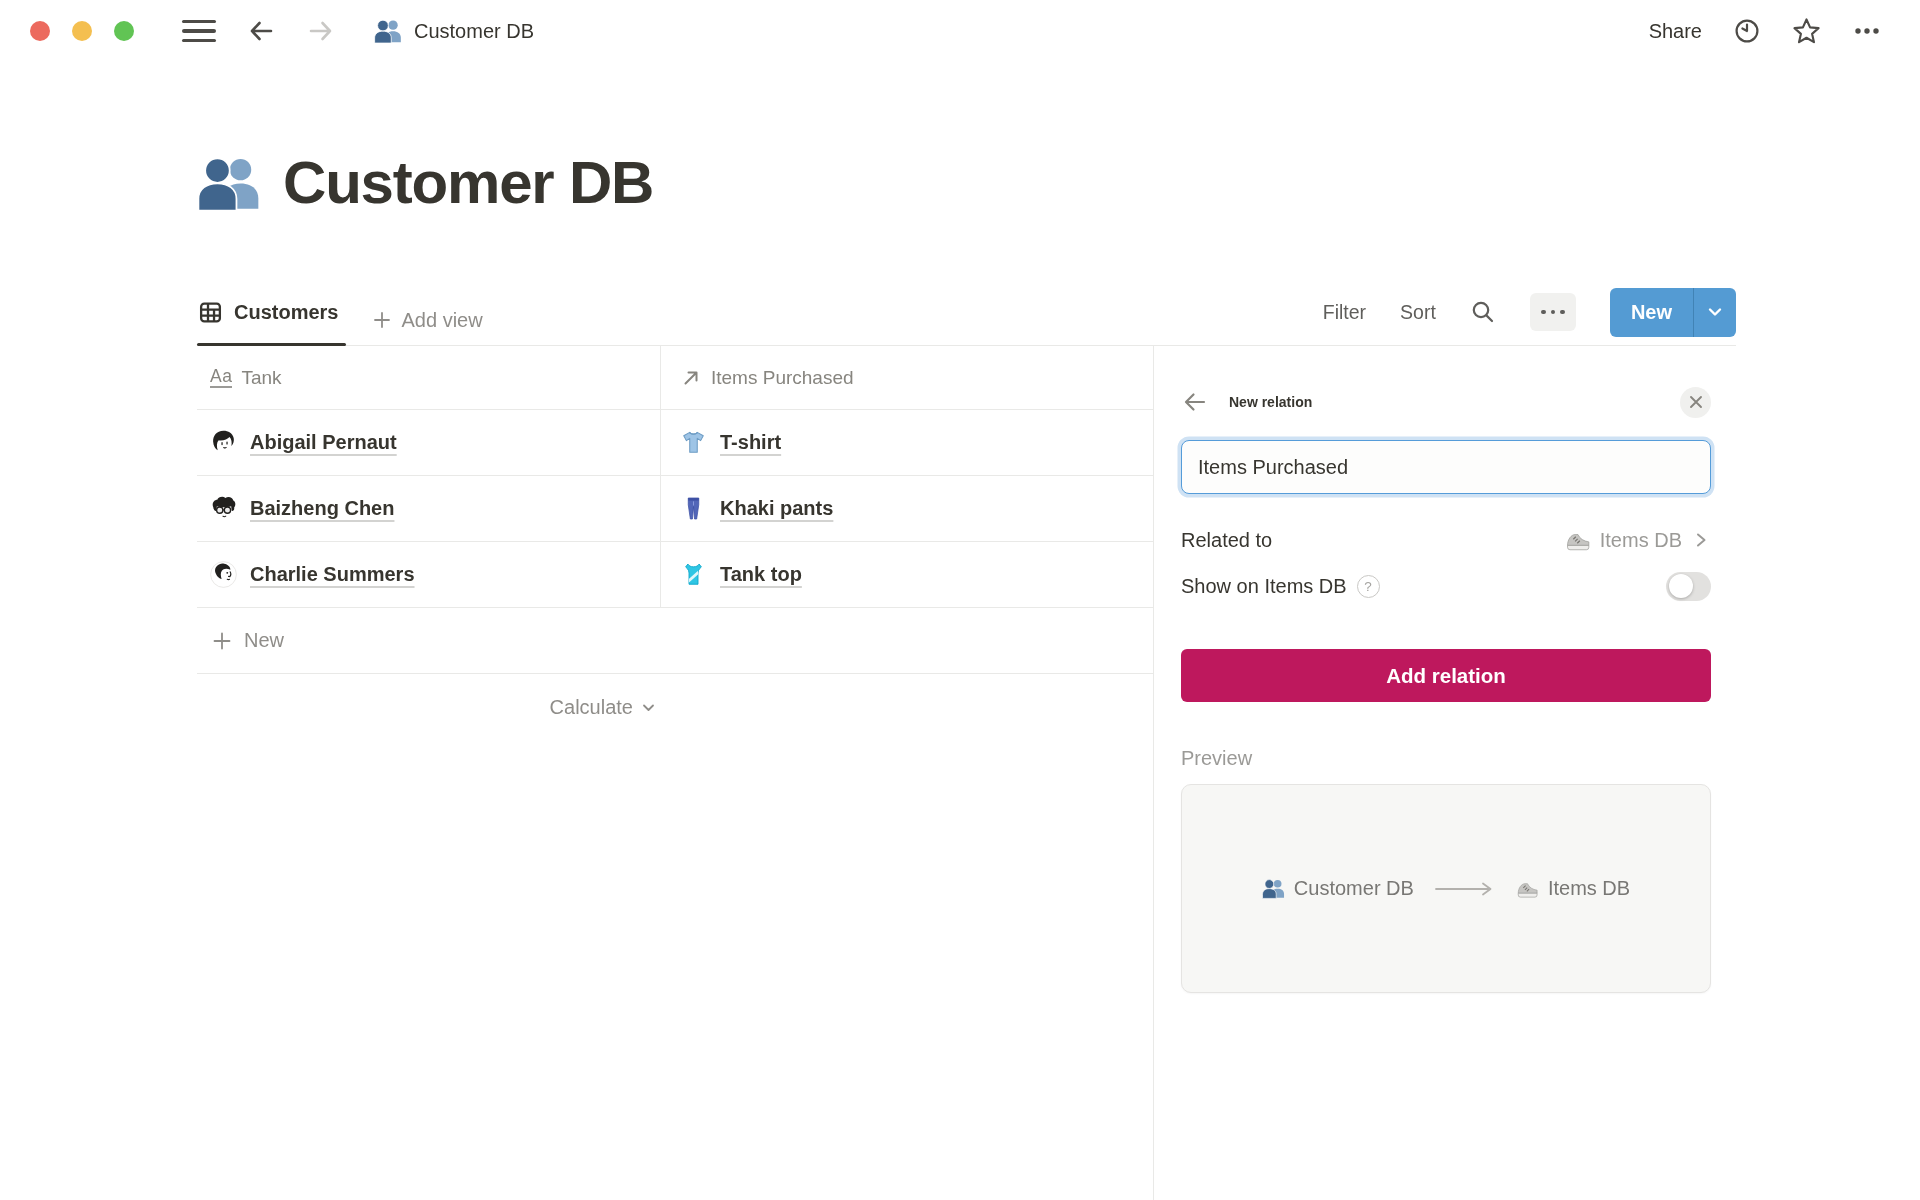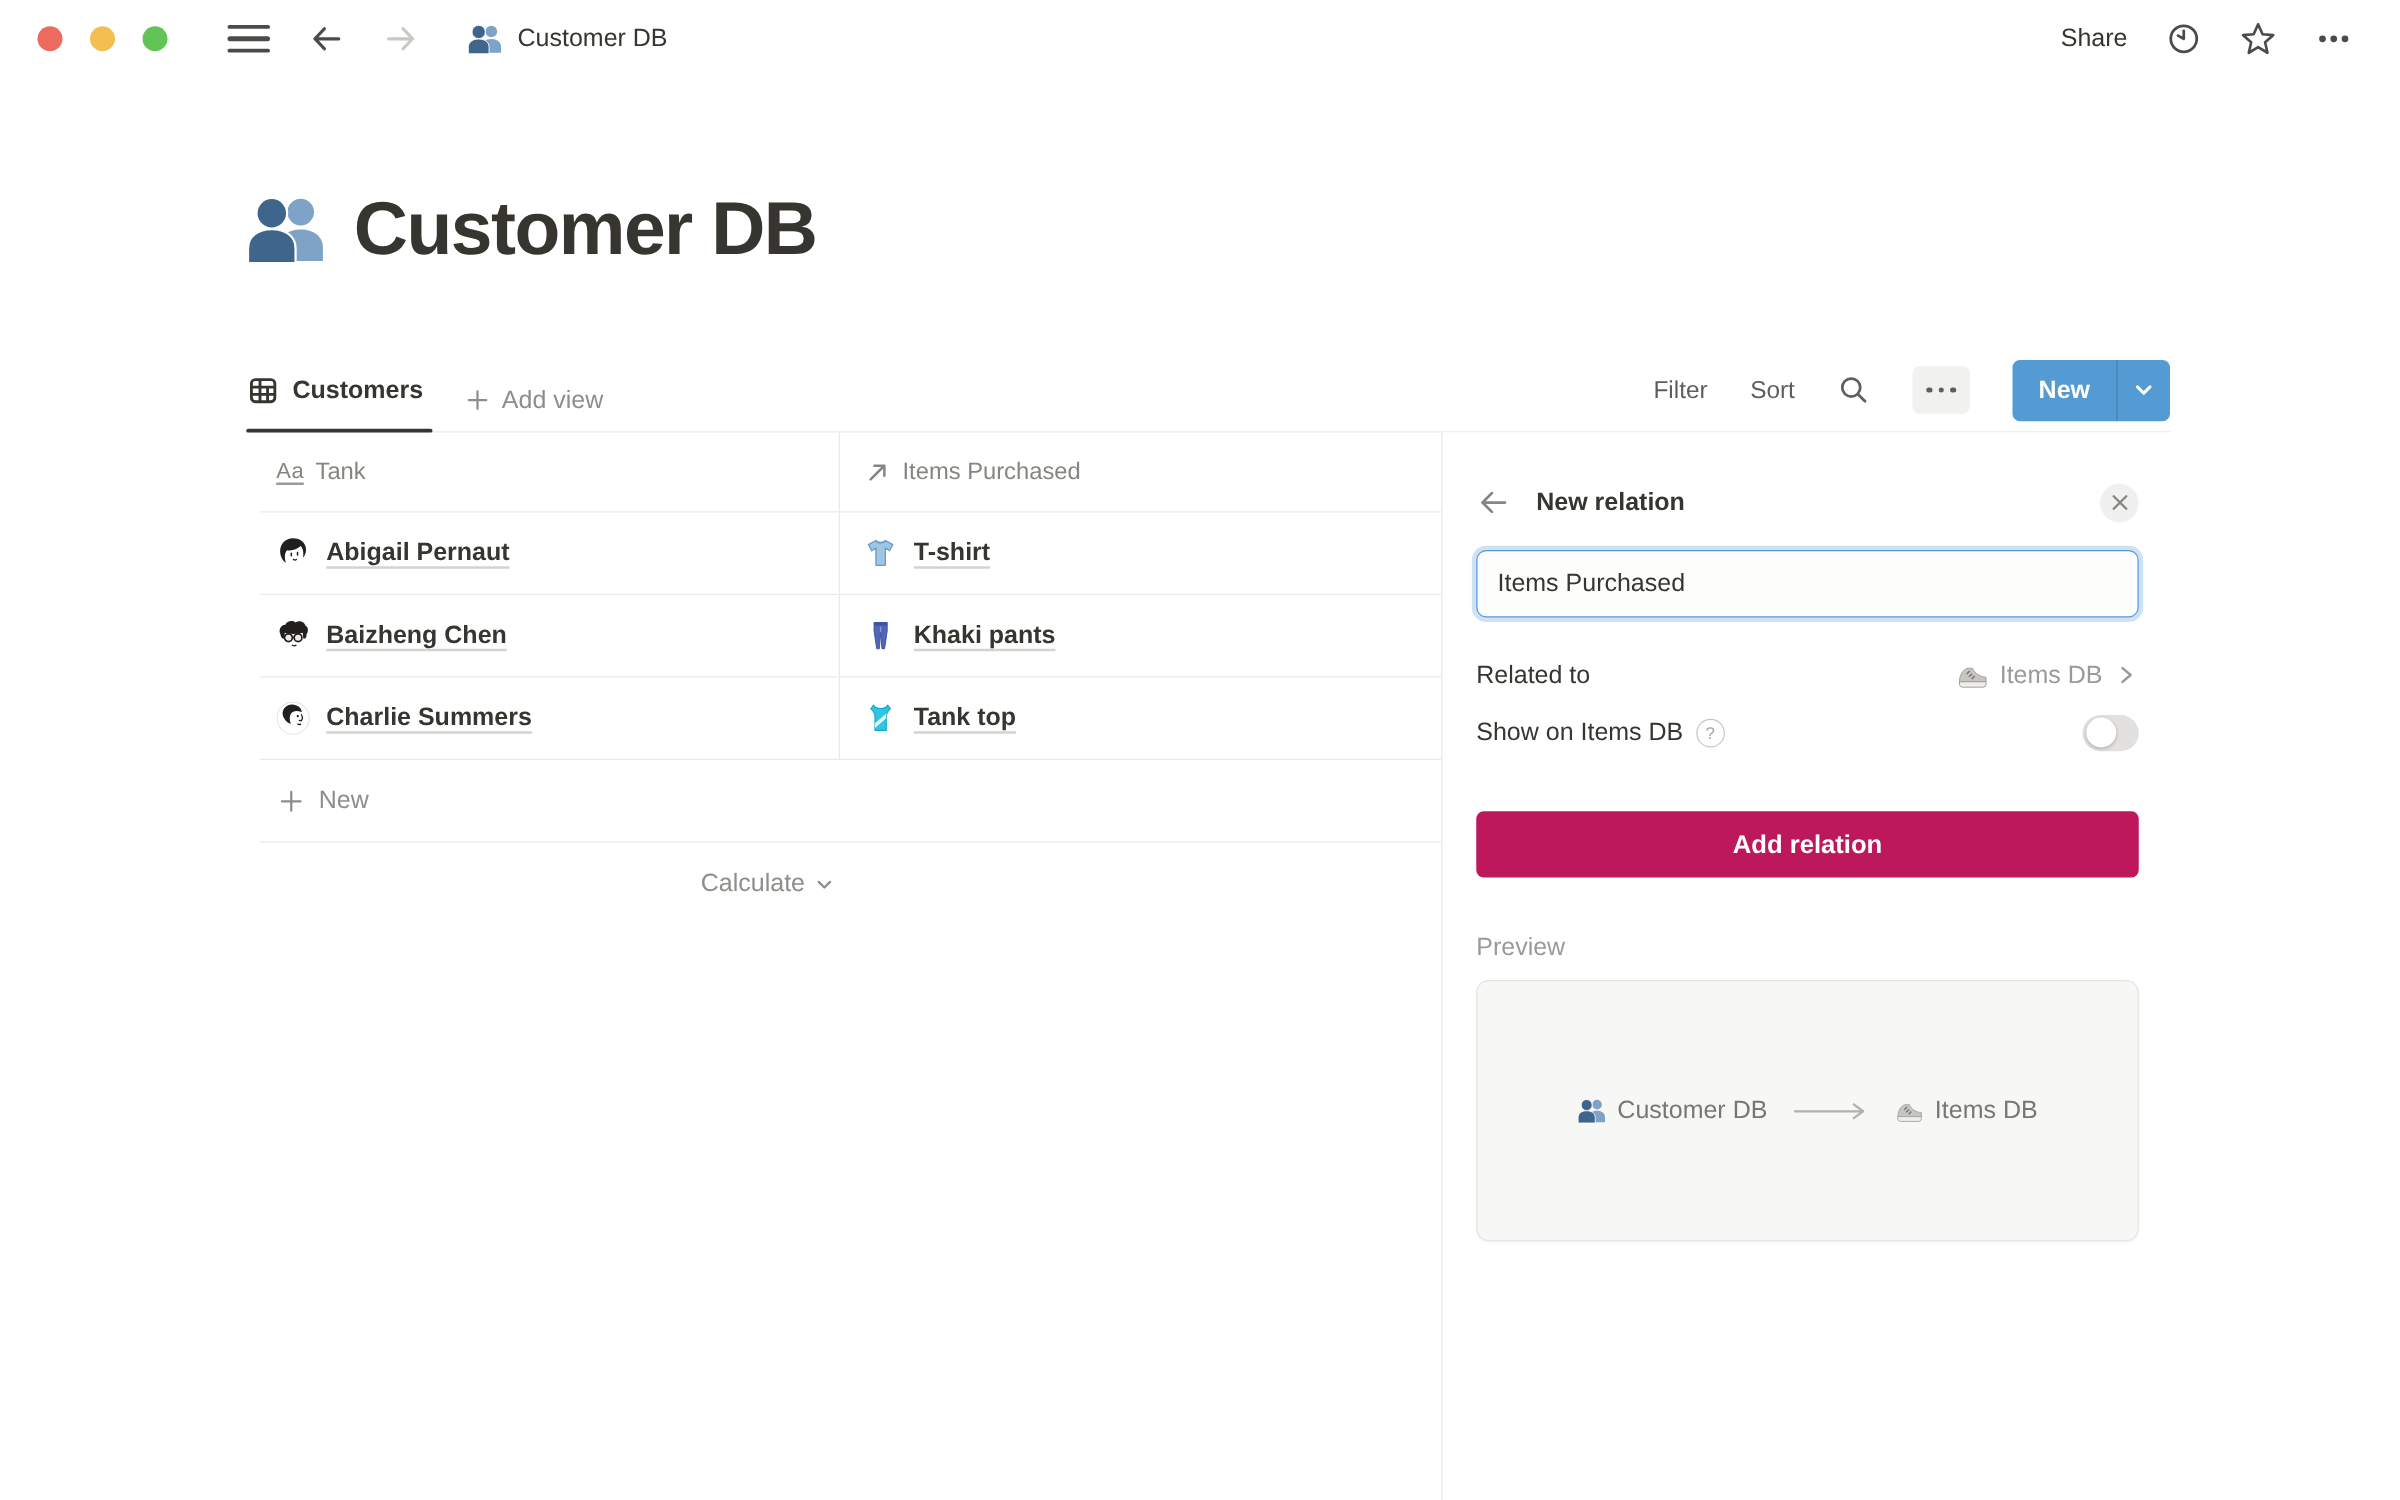--- a/index.html
+++ b/index.html
@@ -46,21 +46,21 @@
               display:flex; align-items:center; justify-content:center; gap:5px; cursor:pointer; }
   .dots-box i { width:4.6px; height:4.6px; border-radius:50%; background:#5f5e5b; }
   .new-btn { display:flex; align-items:stretch; height:49px; border-radius:6px;
              overflow:hidden; background:#549bd3; cursor:pointer; }
   .new-btn .new-main { display:flex; align-items:center; padding:0 21px;
              color:#fff; font-size:20px; font-weight:700; }
   .new-btn .split { width:1px; background:rgba(9,60,92,0.25); }
   .new-btn .caret { width:42px; display:flex; align-items:center; justify-content:center; }
 
   
-  .table { position:absolute; left:208px; top:346px; width:956px; font-size:20px; }
+  .table { position:absolute; left:197px; top:346px; width:956px; font-size:20px; }
   .trow { display:flex; border-bottom:1px solid #e9e9e7; }
   .cell1 { width:464px; display:flex; align-items:center; gap:13px;
            padding-left:13px; border-right:1px solid #e9e9e7; cursor:pointer; }
   .cell2 { flex:1; display:flex; align-items:center; gap:13px; padding-left:19px; cursor:pointer; }
   .thead { height:64px; color:#87857f; font-size:19px; }
   .thead .cell1, .thead .cell2 { gap:9px; }
   .aa-glyph { font-size:17.5px; color:#87857f; border-bottom:2px solid #9b9a97;
               line-height:1.05; letter-spacing:0.5px; }
   .drow { height:66px; }
   .link-text { font-weight:600; color:#37352f;
@@ -69,21 +69,21 @@
   .newrow { height:66px; border-bottom:1px solid #e9e9e7; display:flex; align-items:center;
             gap:11px; padding-left:14px; color:#8f8d89; cursor:pointer; }
   .calcrow { height:66px; width:464px; display:flex; align-items:center; justify-content:flex-end;
              gap:7px; color:#8f8d89; padding-right:4px; cursor:pointer; }
 
   
   .panel { position:absolute; left:1153px; top:346px; width:767px; height:854px;
            border-left:1px solid #e9e9e7; background:#fff; }
   .panel-inner { margin-top:35px; margin-left:27px; width:530px; }
   .panel-head { display:flex; align-items:center; height:42px; }
-  .panel-title { margin-left:20px; font-size:20px; font-weight:700; color:#37352f; }
+  .panel-title { margin-left:20px; font-size:14px; font-weight:700; color:#37352f; }
   .close-btn { margin-left:auto; width:31px; height:31px; border-radius:50%; background:#f0f0ee;
                display:flex; align-items:center; justify-content:center; cursor:pointer; }
   .relation-input { margin-top:17px; width:100%; height:54px; border-radius:8px;
                     border:1.5px solid #559cd9; box-shadow:0 0 0 3.5px #cfe2f4;
                     background:#fdfdfc; padding:0 16px; font-size:20px; color:#37352f;
                     font-family:"Liberation Sans", sans-serif; outline:none; }
   .prow { display:flex; align-items:center; justify-content:space-between; height:46px; }
   .prow.first { margin-top:23px; }
   .prow-label { font-size:20px; color:#37352f; display:flex; align-items:center; gap:10px; }
   .prow-value { display:flex; align-items:center; gap:9px; font-size:20px; color:#9b9a97; cursor:pointer; }

